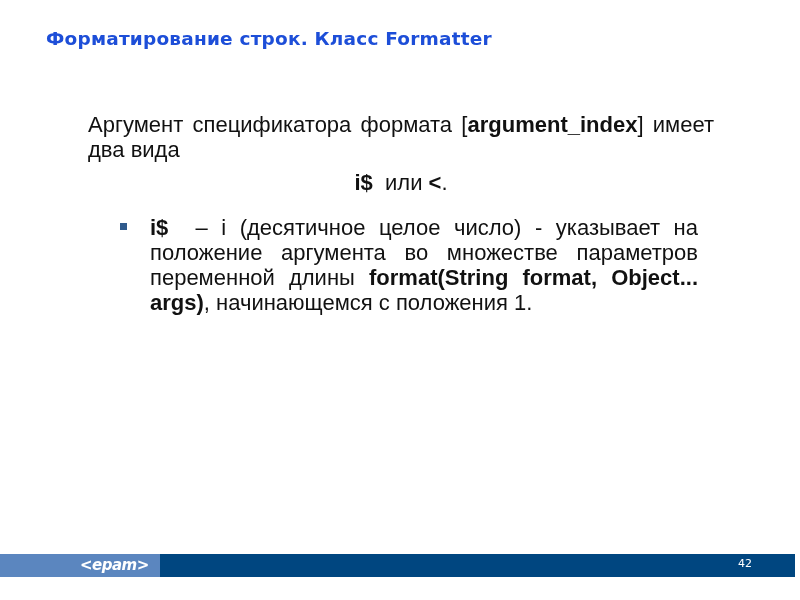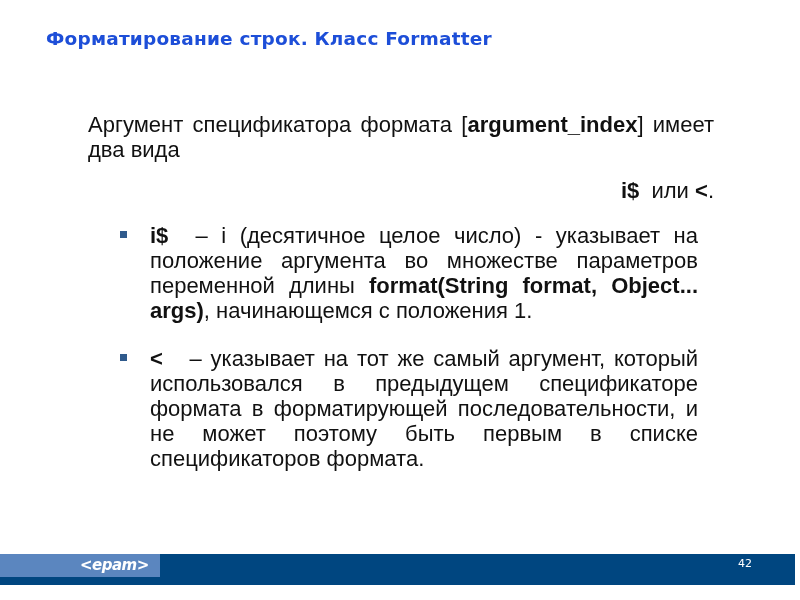--- a/index.html
+++ b/index.html
@@ -13,33 +13,33 @@
       font-family: "DejaVu Sans", sans-serif;
       font-weight: bold; font-size: 18.5px; color: #1d4ed8;
       letter-spacing: 0.2px;
     }
     .content {
       position: absolute; left: 88px; top: 112px; width: 626px;
       font-family: "Liberation Sans", sans-serif;
       font-size: 22px; line-height: 25px; color: #111;
     }
     .intro { text-align: justify; text-align-last: left; margin: 0; }
-    .center-line { text-align: right; margin: 16px 0 0 0; }
+    .center-line { text-align: center; margin: 8px 0 0 0; }
     .bullets { list-style: none; margin: 20px 16px 0 0; padding: 0; }
     .bullet {
       position: relative; padding-left: 62px; text-align: justify;
       margin-bottom: 23px;
     }
     .bullet-marker {
       position: absolute; left: 32px; top: 8px;
       width: 7px; height: 7px; background: #2f5a8c;
     }
     b { font-weight: bold; }
     .footer {
-      position: absolute; left: 0; top: 554px; width: 795px; height: 31px;
+      position: absolute; left: 0; top: 554px; width: 795px; height: 23px;
       background: #004680;
     }
     .footer-logo-bg {
       position: absolute; left: 0; top: 0; width: 160px; height: 23px;
       background: #5b86bf;
     }
     .footer-logo {
       position: absolute; left: 80px; top: 2px;
       color: #ffffff; font-family: "DejaVu Sans", sans-serif;
       font-weight: bold; font-style: italic; font-size: 15px; letter-spacing: -0.5px;
@@ -61,24 +61,20 @@
 
 <div class="content">
   <p class="intro"><span>Аргумент спецификатора формата [</span><b>argument_index</b><span>] имеет два вида</span></p>
   <p class="center-line"><b>i$</b><span style="white-space:pre">  или </span><b>&lt;</b><span>.</span></p>
 
   <ul class="bullets">
     <li class="bullet">
       <span class="bullet-marker"></span>
       <b>i$</b><span style="white-space:pre-wrap">  – i (десятичное целое число) - указывает на положение аргумента во множестве параметров переменной длины </span><b>format(String format, Object... args)</b><span>, начинающемся с положения 1.</span>
     </li>
-    <li class="bullet">
-      <span class="bullet-marker"></span>
-      <b>&lt;</b><span style="white-space:pre-wrap">   – указывает на тот же самый аргумент, который использовался в предыдущем спецификаторе формата в форматирующей последовательности, и не может поэтому быть первым в списке спецификаторов формата.</span>
-    </li>
   </ul>
 </div>
 
 <div class="footer">
   <div class="footer-logo-bg">
     <span class="footer-logo">&lt;epam&gt;</span>
   </div>
   <span class="page-num">42</span>
 </div>
 

